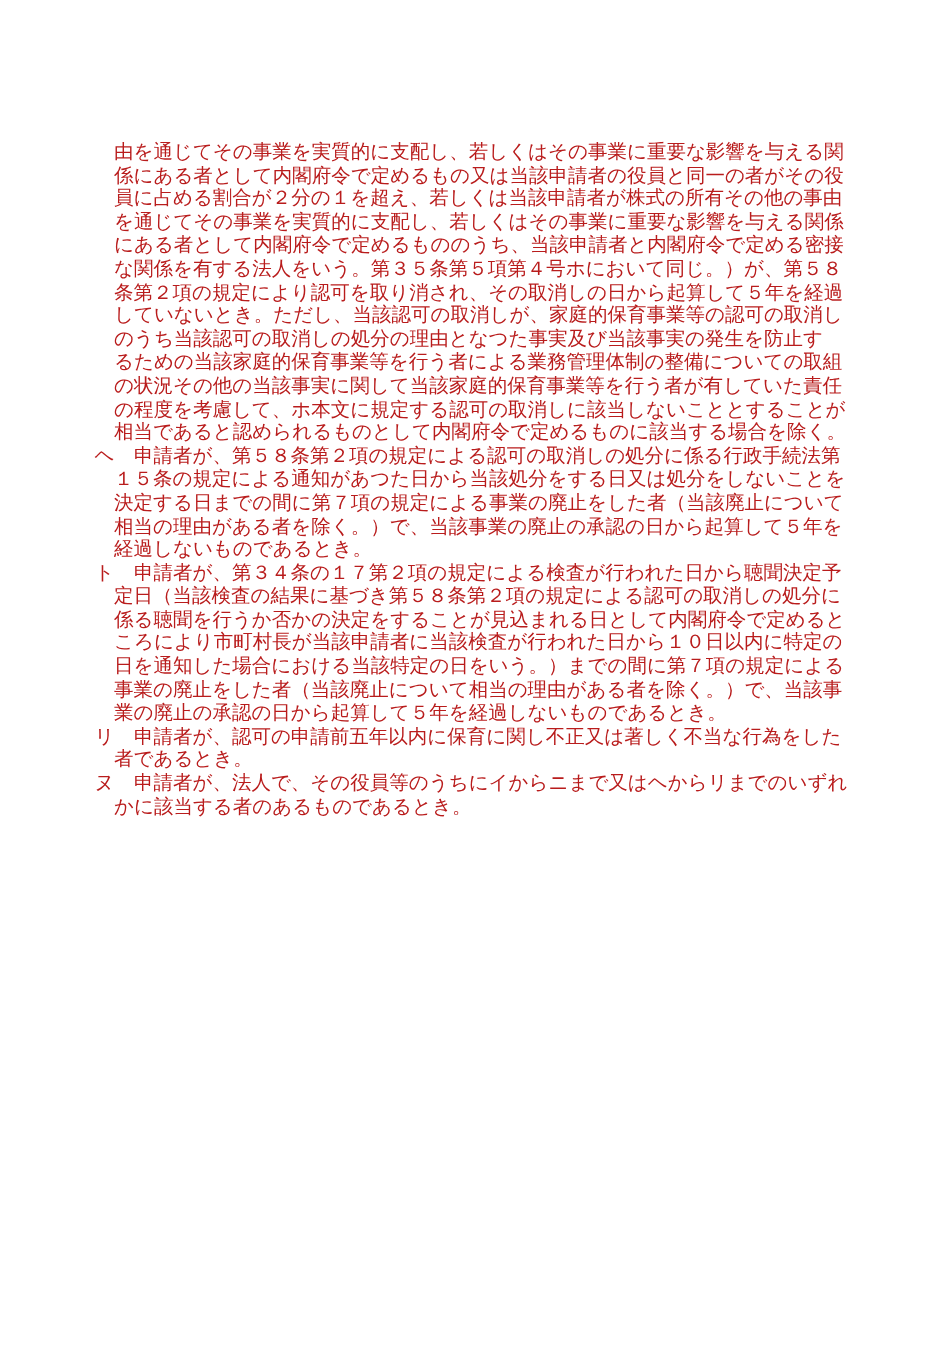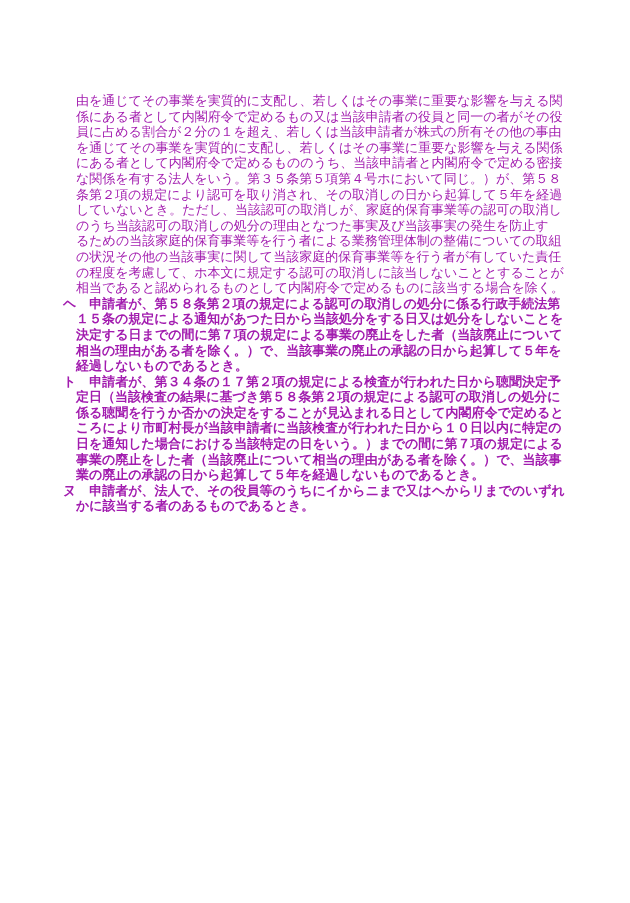--- a/index.html
+++ b/index.html
@@ -14,37 +14,36 @@
     overflow: hidden;
   }
   .text-block {
     position: absolute;
     left: 63px;
     top: 93px;
     width: 540px;
     font-family: "Liberation Serif", "DejaVu Serif", serif;
     font-size: 13px;
     line-height: 15.6px;
-    color: #a21caf;
+    color: #b91c1c;
     letter-spacing: 0;
   }
   .para {
     margin: 0;
     padding: 0;
     white-space: pre; 
   }
   
   .para.continuation {
     padding-left: 13px;
   }
   
   .para.item {
     padding-left: 13px;
     text-indent: -13px;
-    font-weight: bold;
   }
 </style>
 </head>
 <body>
 
 <div class="text-block">
   <p class="para continuation">由を通じてその事業を実質的に支配し、若しくはその事業に重要な影響を与える関
 係にある者として内閣府令で定めるもの又は当該申請者の役員と同一の者がその役
 員に占める割合が２分の１を超え、若しくは当該申請者が株式の所有その他の事由
 を通じてその事業を実質的に支配し、若しくはその事業に重要な影響を与える関係
@@ -62,15 +61,17 @@
 決定する日までの間に第７項の規定による事業の廃止をした者（当該廃止について
 相当の理由がある者を除く。）で、当該事業の廃止の承認の日から起算して５年を
 経過しないものであるとき。</p>
   <p class="para item">ト　申請者が、第３４条の１７第２項の規定による検査が行われた日から聴聞決定予
 定日（当該検査の結果に基づき第５８条第２項の規定による認可の取消しの処分に
 係る聴聞を行うか否かの決定をすることが見込まれる日として内閣府令で定めると
 ころにより市町村長が当該申請者に当該検査が行われた日から１０日以内に特定の
 日を通知した場合における当該特定の日をいう。）までの間に第７項の規定による
 事業の廃止をした者（当該廃止について相当の理由がある者を除く。）で、当該事
 業の廃止の承認の日から起算して５年を経過しないものであるとき。</p>
+  <p class="para item">リ　申請者が、認可の申請前五年以内に保育に関し不正又は著しく不当な行為をした
+者であるとき。</p>
   <p class="para item">ヌ　申請者が、法人で、その役員等のうちにイからニまで又はヘからリまでのいずれ
 かに該当する者のあるものであるとき。</p>
 </div>
 
 </body></html>

